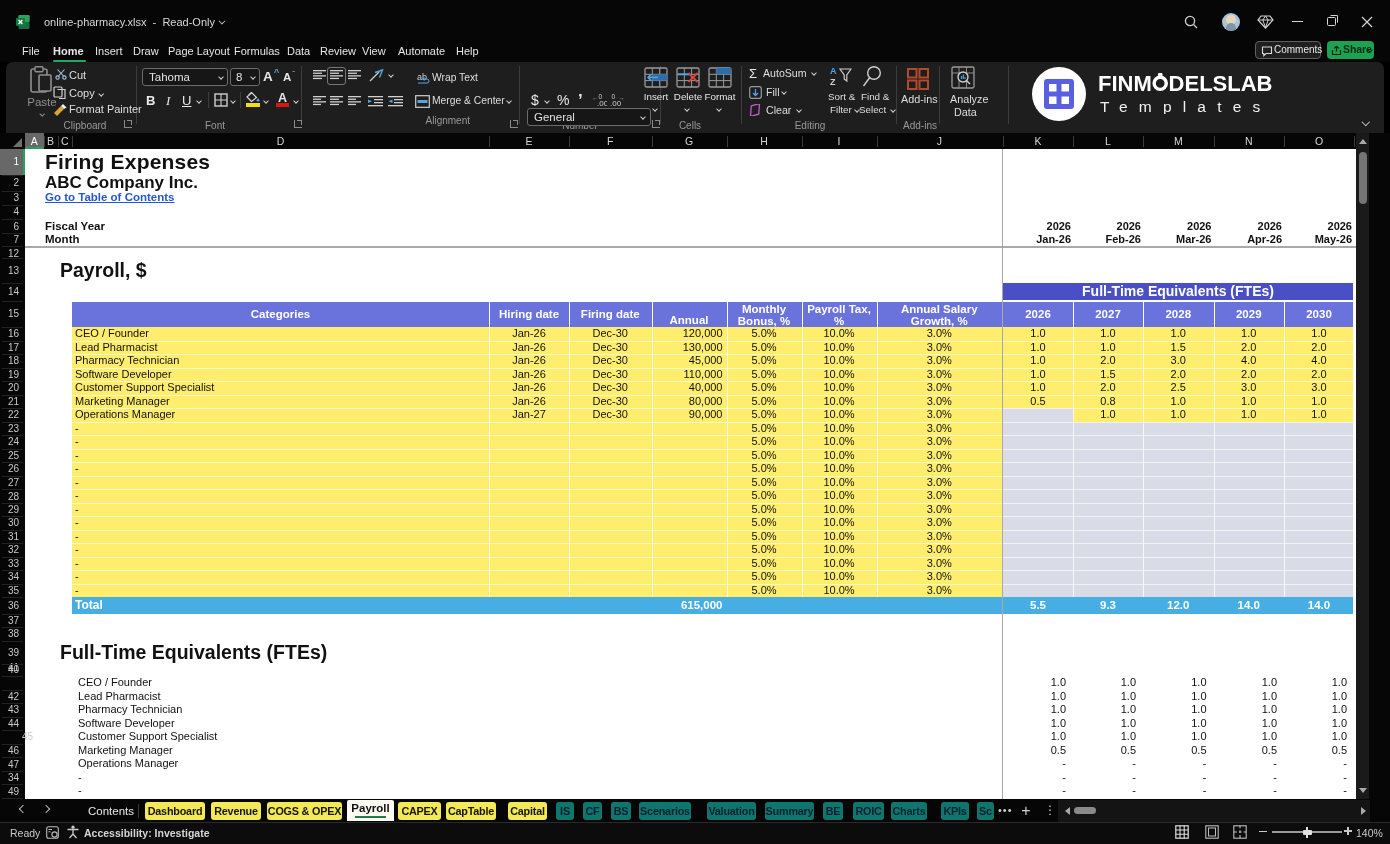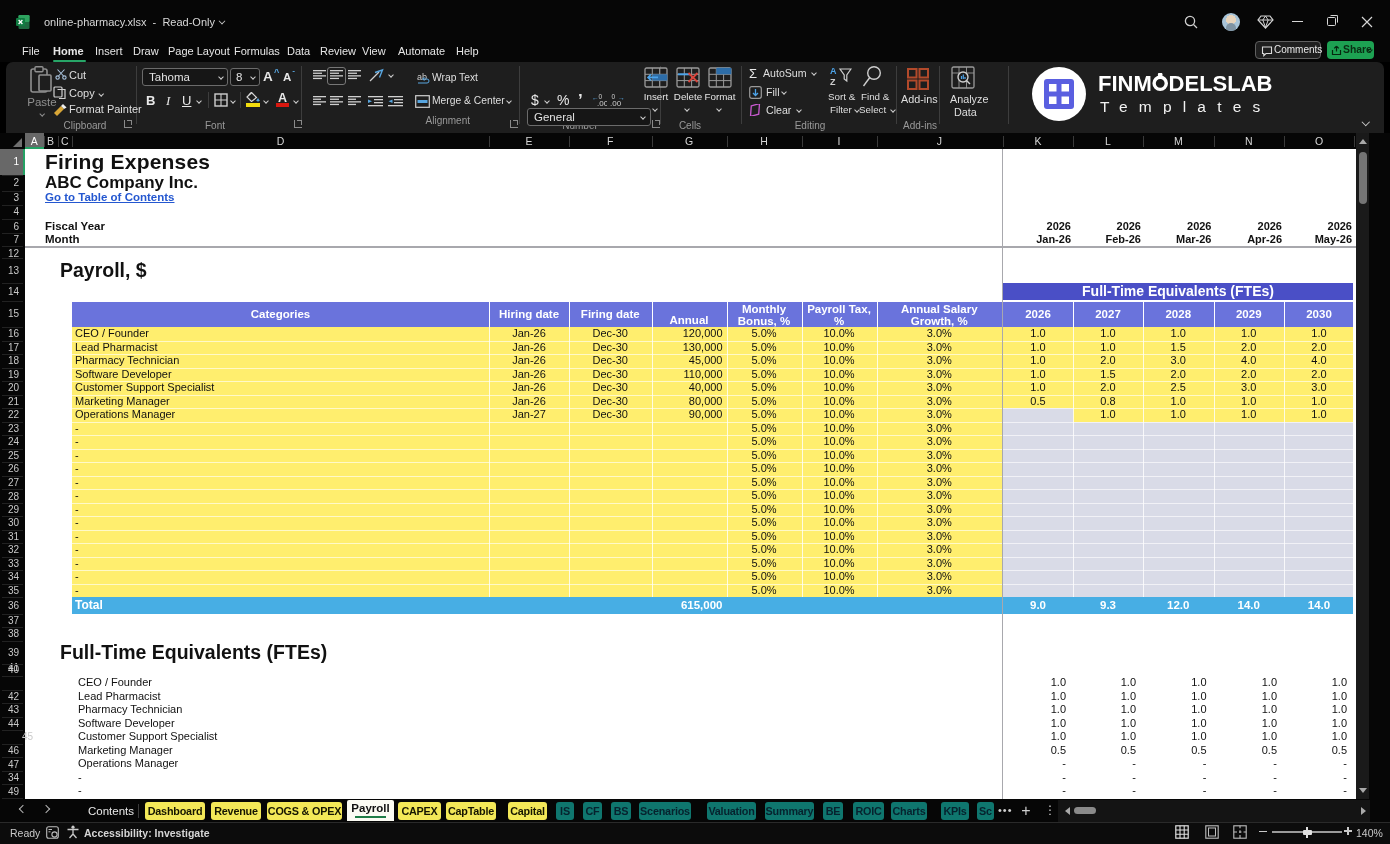--- a/index.html
+++ b/index.html
@@ -671,21 +671,21 @@
 <div class="ct c" style="left:801.5px;top:570px;width:75px;height:13.5px;line-height:13.5px;">10.0%</div>
 <div class="ct c" style="left:876.5px;top:570px;width:125.5px;height:13.5px;line-height:13.5px;">3.0%</div>
 <div class="ct " style="left:75px;top:583.5px;width:200px;height:13.5px;line-height:13.5px;">-</div>
 <div class="ct c" style="left:726.5px;top:583.5px;width:75px;height:13.5px;line-height:13.5px;">5.0%</div>
 <div class="ct c" style="left:801.5px;top:583.5px;width:75px;height:13.5px;line-height:13.5px;">10.0%</div>
 <div class="ct c" style="left:876.5px;top:583.5px;width:125.5px;height:13.5px;line-height:13.5px;">3.0%</div>
 <div class="abs" style="left:72px;top:597px;width:930px;height:16.5px;background:#47aee4;"></div>
 <div class="abs" style="left:1003px;top:597px;width:350px;height:16.5px;background:#47aee4;"></div>
 <div class="ct b" style="left:75px;top:597px;width:200px;height:16.5px;line-height:16.5px;font-size:12px;color:#fff;">Total</div>
 <div class="ct b r" style="left:651.5px;top:597px;width:71px;height:16.5px;line-height:16.5px;font-size:11.5px;color:#fff;">615,000</div>
-<div class="ct b c" style="left:1003px;top:597px;width:70px;height:16.5px;line-height:16.5px;font-size:11.5px;color:#fff;">9.0</div>
+<div class="ct b c" style="left:1003px;top:597px;width:70px;height:16.5px;line-height:16.5px;font-size:11.5px;color:#fff;">5.5</div>
 <div class="ct b c" style="left:1073px;top:597px;width:70px;height:16.5px;line-height:16.5px;font-size:11.5px;color:#fff;">9.3</div>
 <div class="ct b c" style="left:1143px;top:597px;width:70.5px;height:16.5px;line-height:16.5px;font-size:11.5px;color:#fff;">12.0</div>
 <div class="ct b c" style="left:1213.5px;top:597px;width:70.5px;height:16.5px;line-height:16.5px;font-size:11.5px;color:#fff;">14.0</div>
 <div class="ct b c" style="left:1284px;top:597px;width:70px;height:16.5px;line-height:16.5px;font-size:11.5px;color:#fff;">14.0</div>
 <div class="ct b" style="left:60px;top:640.5px;width:400px;height:23px;line-height:23px;font-size:19.5px;">Full-Time Equivalents (FTEs)</div>
 <div class="ct " style="left:78px;top:676px;width:300px;height:13.55px;line-height:13.55px;">CEO / Founder</div>
 <div class="ct r" style="left:1003px;top:676px;width:63px;height:13.55px;line-height:13.55px;">1.0</div>
 <div class="ct r" style="left:1073px;top:676px;width:63px;height:13.55px;line-height:13.55px;">1.0</div>
 <div class="ct r" style="left:1143px;top:676px;width:63.5px;height:13.55px;line-height:13.55px;">1.0</div>
 <div class="ct r" style="left:1213.5px;top:676px;width:63.5px;height:13.55px;line-height:13.55px;">1.0</div>

